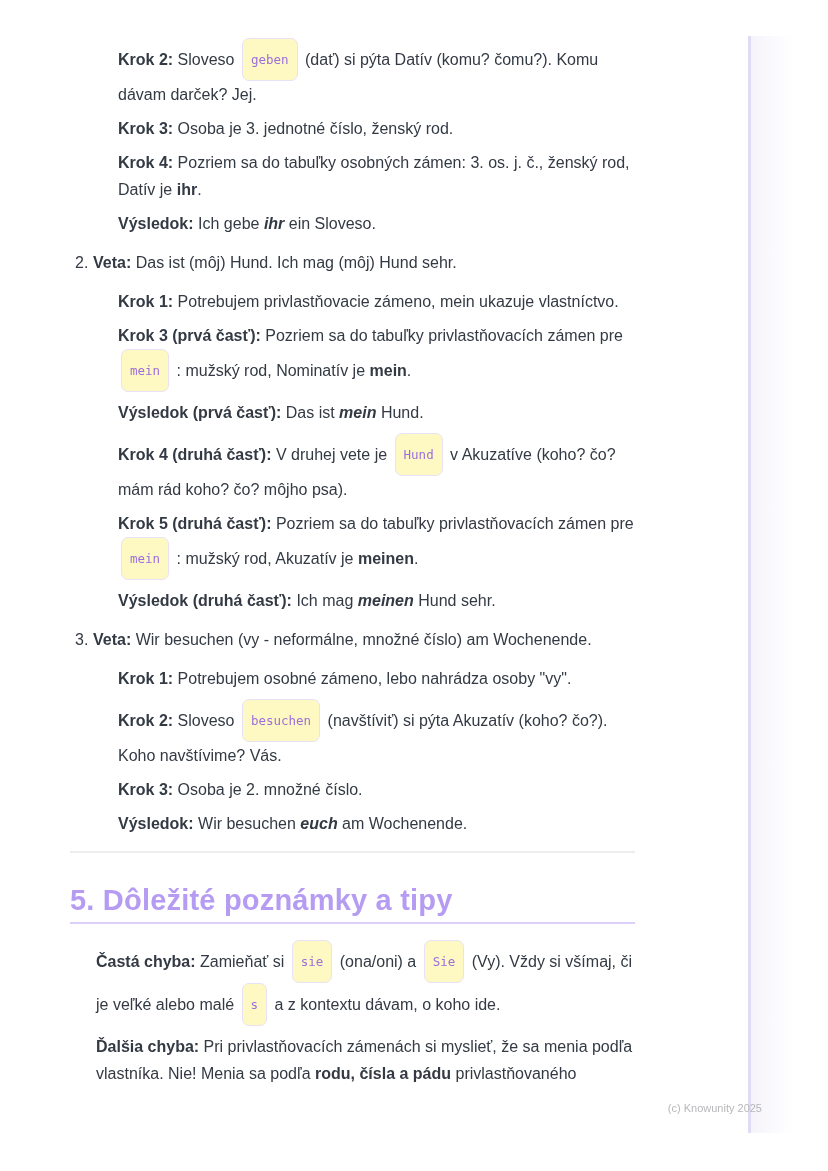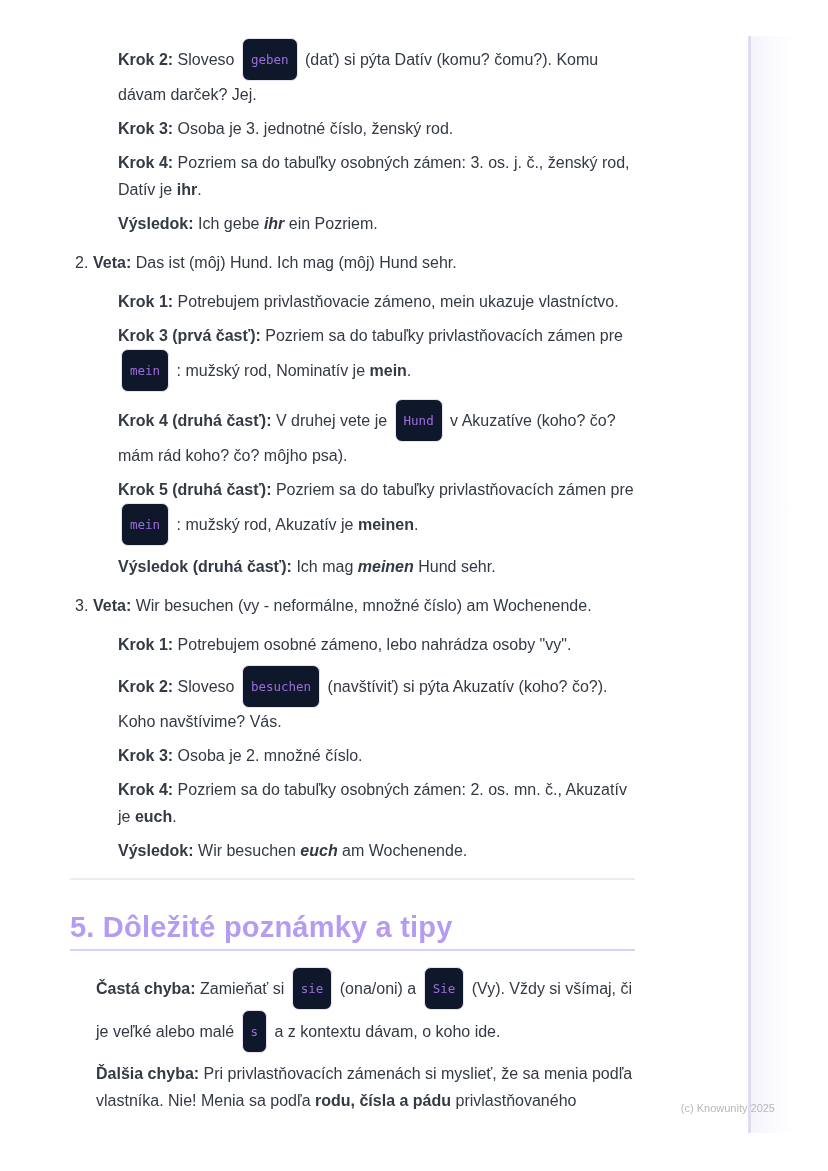--- a/index.html
+++ b/index.html
@@ -28,21 +28,21 @@
   .num { flex:none; width:18px; }
   .lead { flex:1; }
   .seg-b { font-weight:700; }
   .seg-i { }
   .seg-bi { font-weight:700; font-style:italic; }
   .chip {
     display:inline-block;
     font-family:"DejaVu Sans Mono", monospace;
     font-size:12.5px; line-height:15px;
     color:#9d6edb;
-    background:#0f172a;
+    background:#fef9c3;
     border:1px solid #e9e1f6;
     border-radius:7px;
     padding:13px 8px;
     margin:0 3px;
     vertical-align:1px;
   }
   hr.divider { border:none; border-top:2px solid #ededed; margin:14px 0 0 0; }
   h2.section-heading {
     margin:30px 0 16px 0;
     font-size:29px; line-height:34px; font-weight:700;
@@ -53,21 +53,21 @@
   }
   .page-edge-shadow {
     position:absolute; left:751px; top:36px; width:44px; height:1097px;
     background:linear-gradient(to right, #f6f4fb, #ffffff);
   }
   .page-edge-line {
     position:absolute; left:748px; top:36px; width:3px; height:1097px;
     background:#dfdbf3;
   }
   .footer {
-    position:absolute; top:1102px; right:53px;
+    position:absolute; top:1102px; right:66px;
     font-size:11px; color:#b7b6ba;
   }
 </style>
 </head>
 <body>
 
 <div class="page-edge-shadow"></div>
 <div class="page-edge-line"></div>
 
 <div class="doc" id="doc">
@@ -79,35 +79,39 @@
       <li>
         <span class="bullet"><span class="dot"></span></span>
         <span class="li-text"><span class="seg-b">Krok 3:</span><span> Osoba je 3. jednotné číslo, ženský rod.</span></span>
       </li>
       <li>
         <span class="bullet"><span class="dot"></span></span>
         <span class="li-text"><span class="seg-b">Krok 4:</span><span> Pozriem sa do tabuľky osobných zámen: 3. os. j. č., ženský rod, Datív je </span><span class="seg-b">ihr</span><span>.</span></span>
       </li>
       <li>
         <span class="bullet"><span class="dot"></span></span>
-        <span class="li-text"><span class="seg-b">Výsledok:</span><span class="seg-i"> Ich gebe </span><span class="seg-bi">ihr</span><span class="seg-i"> ein Pozriem.</span></span>
+        <span class="li-text"><span class="seg-b">Výsledok:</span><span class="seg-i"> Ich gebe </span><span class="seg-bi">ihr</span><span class="seg-i"> ein Sloveso.</span></span>
       </li>
     </ul>
     <div class="sentence">
       <span class="num">2.</span>
       <span class="lead"><span class="seg-b">Veta:</span><span class="seg-i"> Das ist (môj) Hund. Ich mag (môj) Hund sehr.</span></span>
     </div>
     <ul class="step-list lvl1">
       <li>
         <span class="bullet"><span class="dot"></span></span>
         <span class="li-text"><span class="seg-b">Krok 1:</span><span> Potrebujem privlastňovacie zámeno, mein ukazuje vlastníctvo.</span></span>
       </li>
       <li>
         <span class="bullet"><span class="dot"></span></span>
         <span class="li-text"><span class="seg-b">Krok 3 (prvá časť):</span><span> Pozriem sa do tabuľky privlastňovacích zámen pre </span><span class="chip">mein</span><span> : mužský rod, Nominatív je </span><span class="seg-b">mein</span><span>.</span></span>
+      </li>
+      <li>
+        <span class="bullet"><span class="dot"></span></span>
+        <span class="li-text"><span class="seg-b">Výsledok (prvá časť):</span><span class="seg-i"> Das ist </span><span class="seg-bi">mein</span><span class="seg-i"> Hund.</span></span>
       </li>
       <li>
         <span class="bullet"><span class="dot"></span></span>
         <span class="li-text"><span class="seg-b">Krok 4 (druhá časť):</span><span> V druhej vete je </span><span class="chip">Hund</span><span> v Akuzatíve (koho? čo? mám rád koho? čo? môjho psa).</span></span>
       </li>
       <li>
         <span class="bullet"><span class="dot"></span></span>
         <span class="li-text"><span class="seg-b">Krok 5 (druhá časť):</span><span> Pozriem sa do tabuľky privlastňovacích zámen pre </span><span class="chip">mein</span><span> : mužský rod, Akuzatív je </span><span class="seg-b">meinen</span><span>.</span></span>
       </li>
       <li>
@@ -127,24 +131,20 @@
       <li>
         <span class="bullet"><span class="dot"></span></span>
         <span class="li-text"><span class="seg-b">Krok 2:</span><span> Sloveso </span><span class="chip">besuchen</span><span> (navštíviť) si pýta Akuzatív (koho? čo?). Koho navštívime? Vás.</span></span>
       </li>
       <li>
         <span class="bullet"><span class="dot"></span></span>
         <span class="li-text"><span class="seg-b">Krok 3:</span><span> Osoba je 2. množné číslo.</span></span>
       </li>
       <li>
         <span class="bullet"><span class="dot"></span></span>
-        <span class="li-text"><span class="seg-b">Krok 4:</span><span> Pozriem sa do tabuľky osobných zámen: 2. os. mn. č., Akuzatív je </span><span class="seg-b">euch</span><span>.</span></span>
-      </li>
-      <li>
-        <span class="bullet"><span class="dot"></span></span>
         <span class="li-text"><span class="seg-b">Výsledok:</span><span class="seg-i"> Wir besuchen </span><span class="seg-bi">euch</span><span class="seg-i"> am Wochenende.</span></span>
       </li>
     </ul>
     <hr class="divider">
     <h2 class="section-heading">5. Dôležité poznámky a tipy</h2>
     <ul class="step-list lvl0">
       <li>
         <span class="bullet"><span class="dot"></span></span>
         <span class="li-text"><span class="seg-b">Častá chyba:</span><span> Zamieňať si </span><span class="chip">sie</span><span> (ona/oni) a </span><span class="chip">Sie</span><span> (Vy). Vždy si všímaj, či je veľké alebo malé </span><span class="chip">s</span><span> a z kontextu dávam, o koho ide.</span></span>
       </li>

